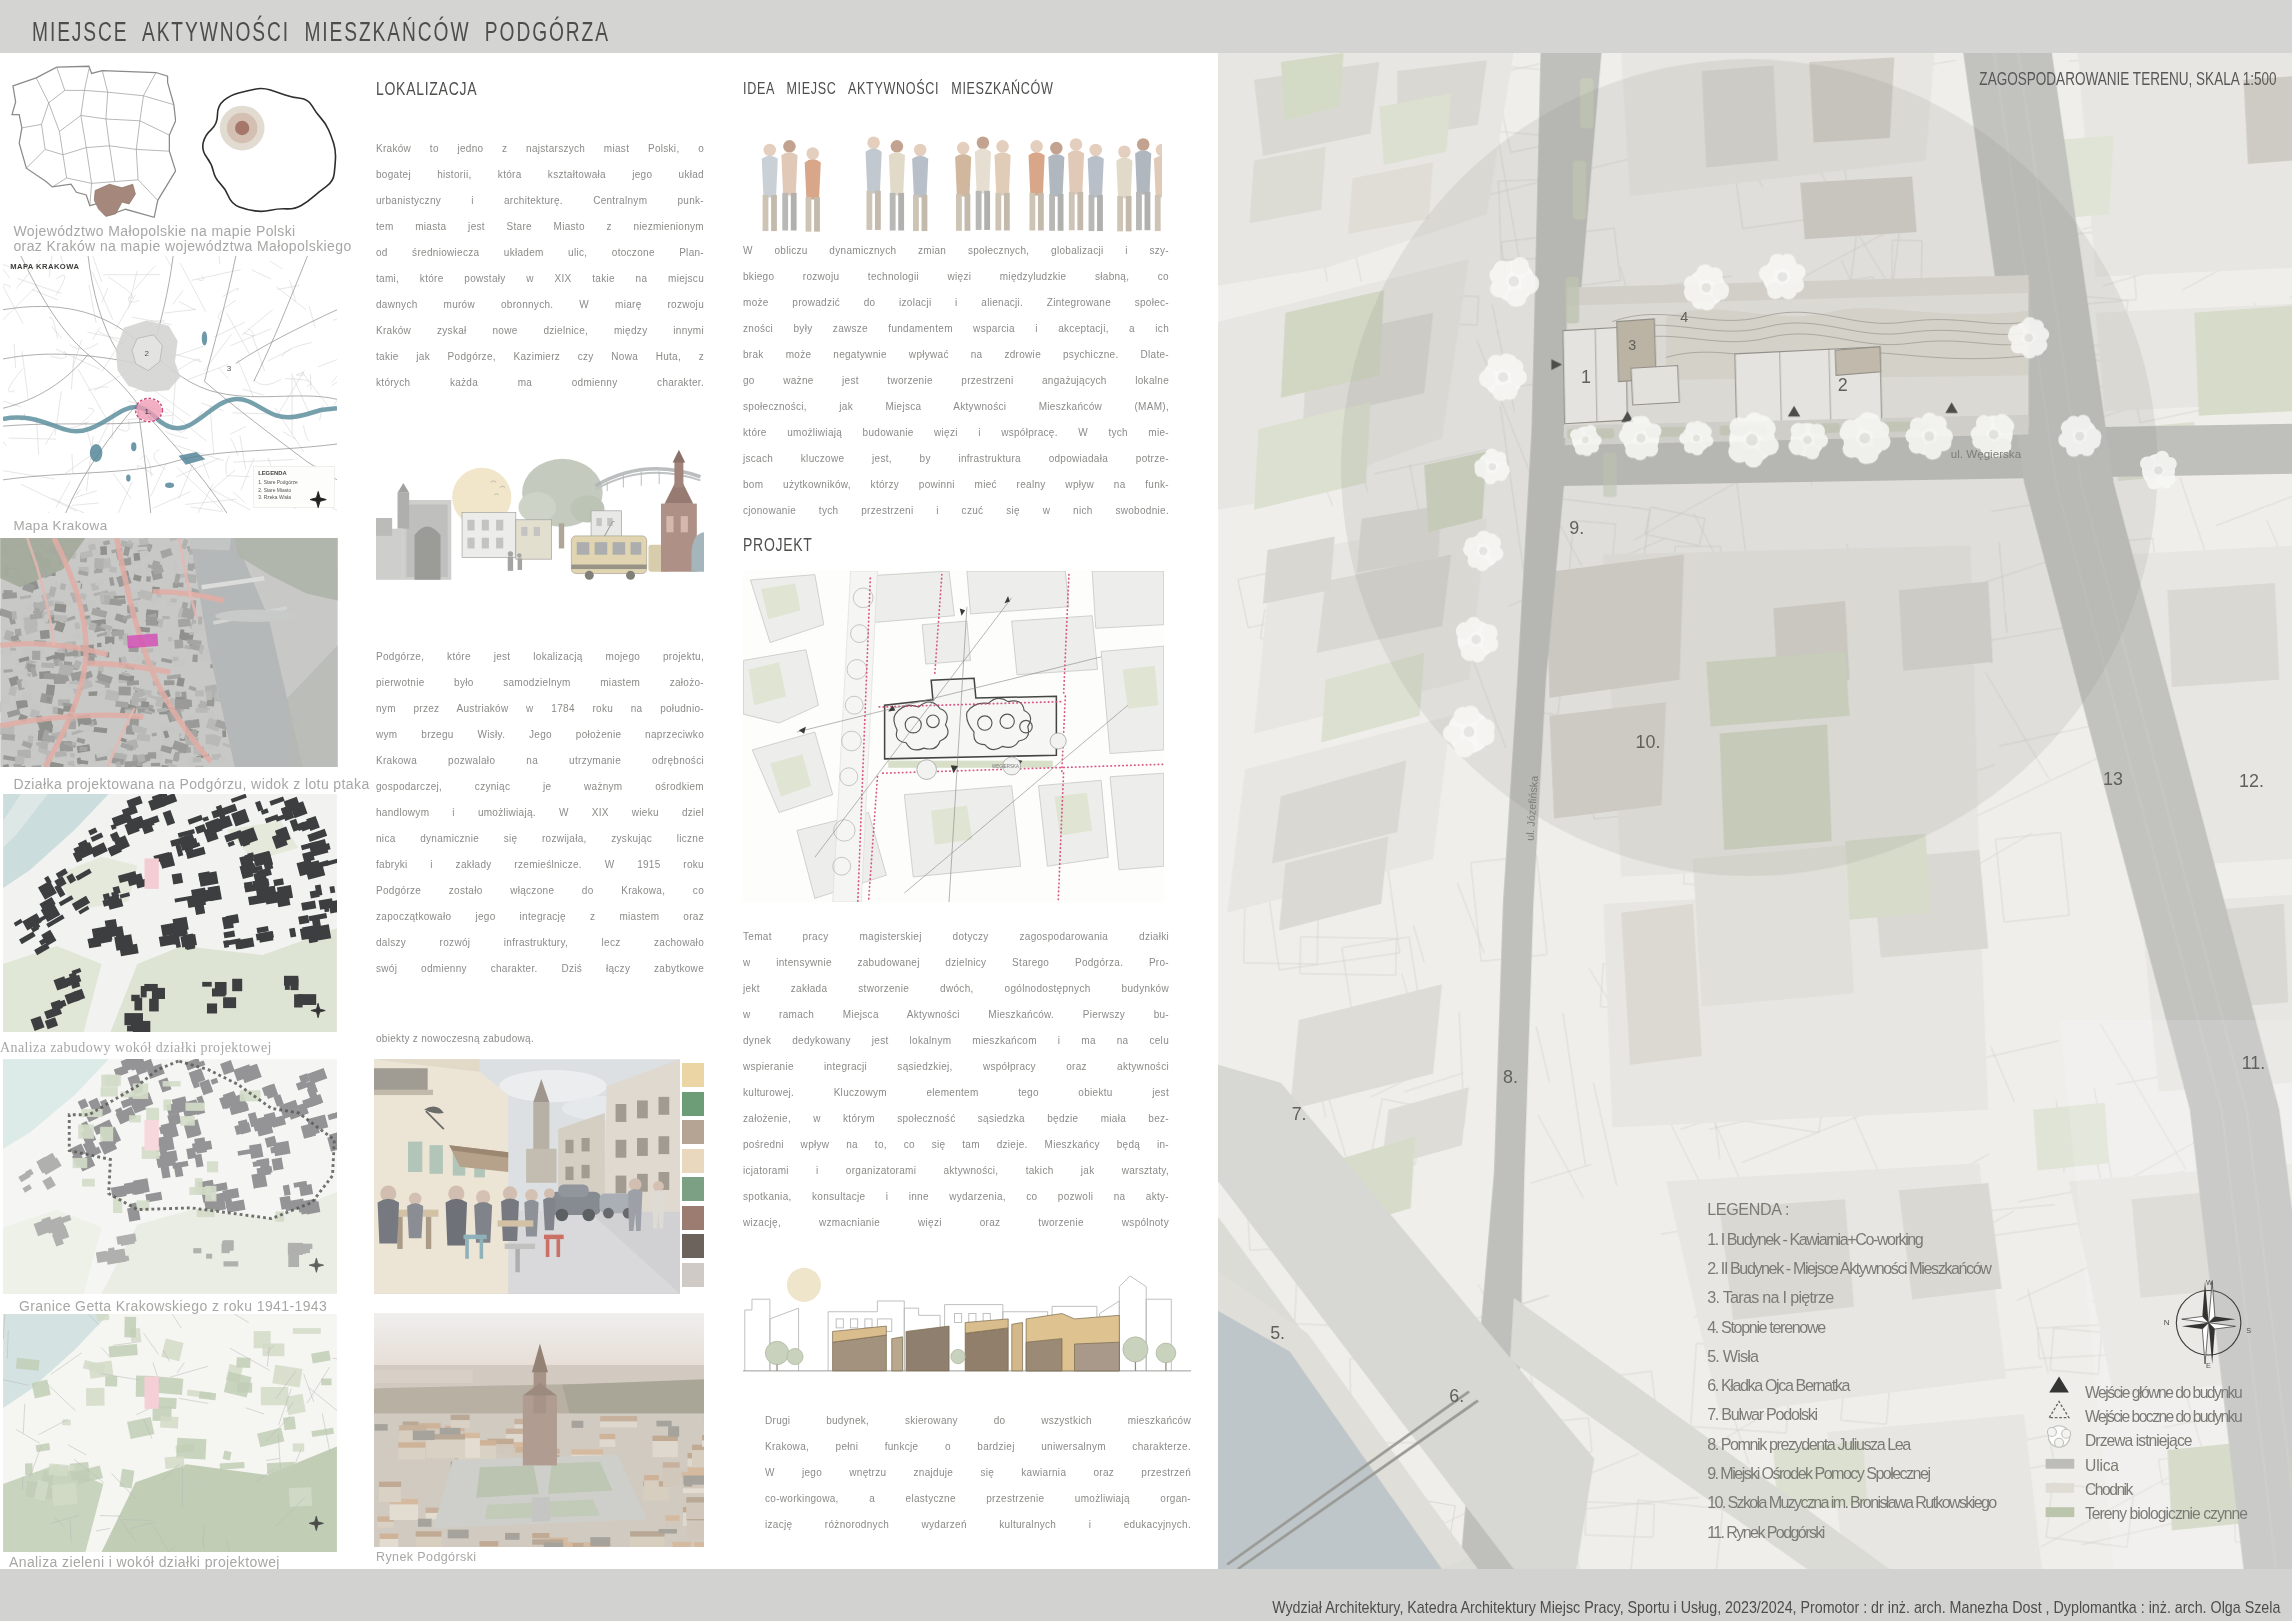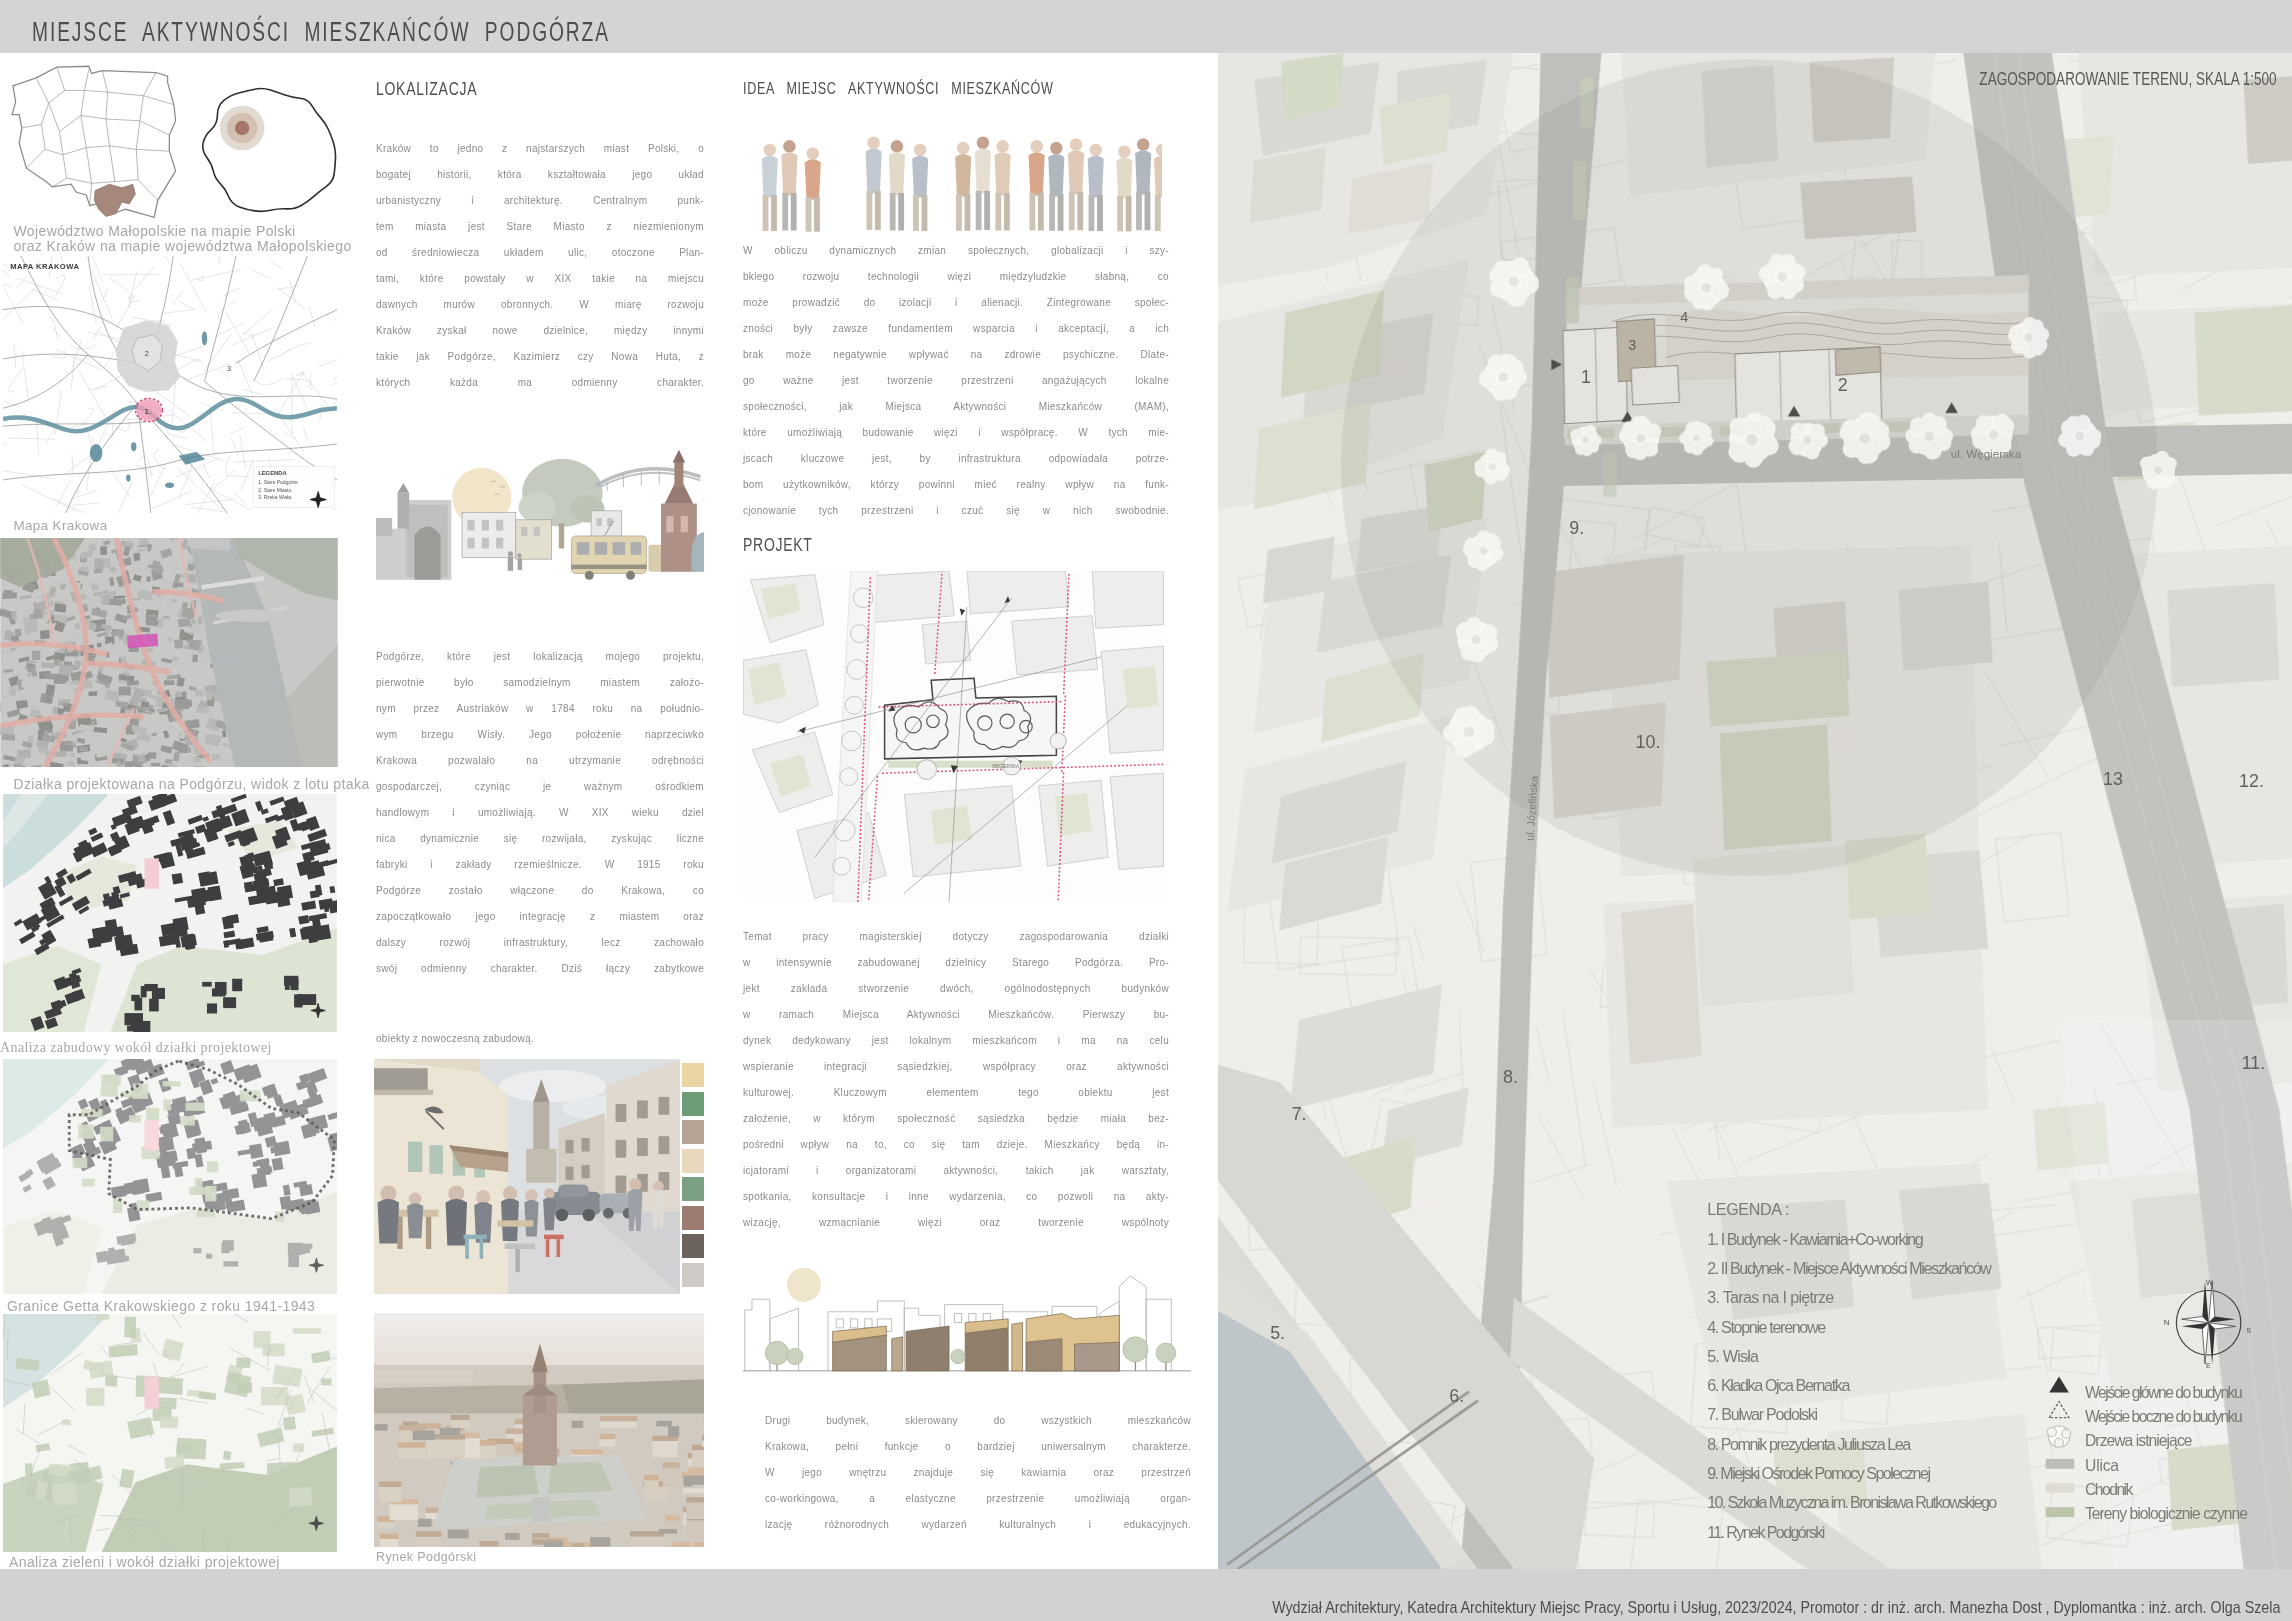--- a/index.html
+++ b/index.html
@@ -1292,21 +1292,21 @@
 
   <rect x="158" y="68" width="16" height="34" fill="#f5cdd4"></rect>
 
   <path d="M196,2 L172,12 L150,30 L96,62 L74,62 L74,102 L120,112 L118,150 L150,168 L210,166 L300,178 L345,160 L368,130 L370,90 L330,60 L300,55 L262,28 L230,12 Z" fill="none" stroke="#2a2a28" stroke-width="3.2" stroke-dasharray="3.2,3.4" opacity="0.85"></path>
   <g transform="translate(350,230)" stroke="#333" fill="#333">
       <path d="M0,-8 L1.7,-1.7 L8,0 L1.7,1.7 L0,8 L-1.7,1.7 L-8,0 L-1.7,-1.7 Z"></path>
     </g>
   <rect width="373" height="262" fill="#ffffff" opacity="0.22"></rect>
 </svg>
 
-<div class="abs cap" style="left:7px;top:1298px;">Granice Getta Krakowskiego z roku 1941-1943</div>
+<div class="abs cap" style="left:19px;top:1298px;">Granice Getta Krakowskiego z roku 1941-1943</div>
 
 <svg id="grmap" class="abs" style="left:2.7px;top:1314px" width="334" height="238" viewBox="0 0 373 266">
   <rect width="373" height="266" fill="#f4f4f1"></rect>
 
   <path d="M0,0 L118,0 L80,40 L30,85 L0,105 Z" fill="#cfe0de"></path>
 
   <path d="M110,266 L148,188 L205,168 L295,180 L373,148 L373,266 Z" fill="#b9c7ab"></path>
   <path d="M0,190 L60,168 L112,190 L92,266 L0,266 Z" fill="#c2cfb5"></path>
   <g id="gr-patch">
       <rect x="242.0" y="167.2" width="27.49117177957669" height="6.880508488509804" fill="#b9c7ab" opacity="0.85" transform="rotate(-4 242.0 167.2)"></rect>

